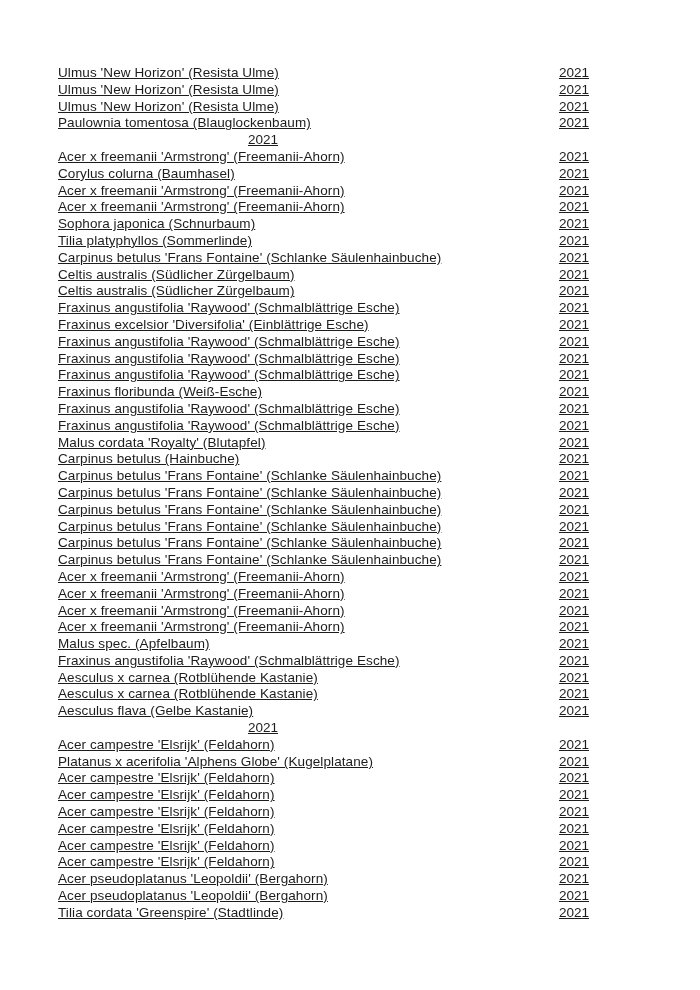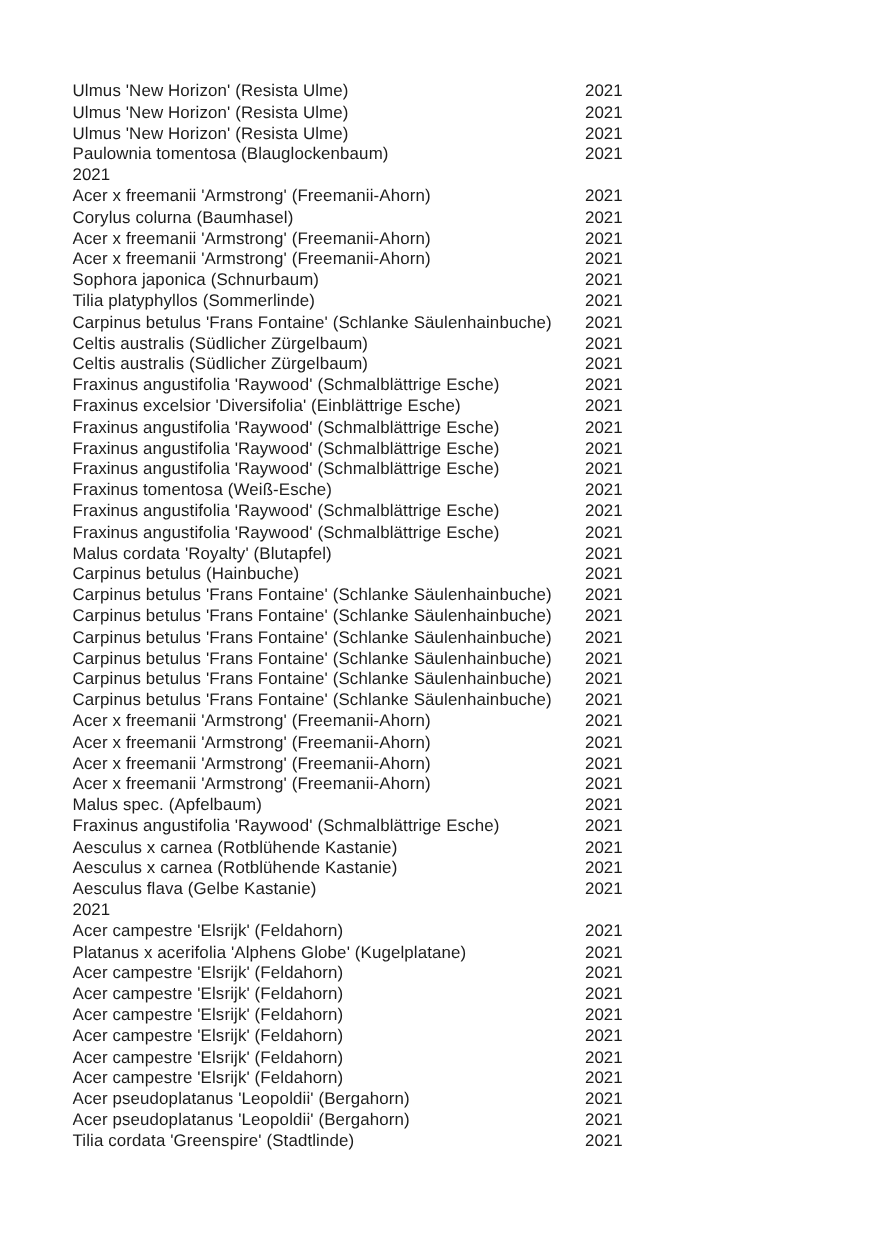--- a/index.html
+++ b/index.html
@@ -23,27 +23,28 @@
     right: 20px;
   }
   .row {
     display: grid;
     grid-template-columns: 410px 1fr;
     align-items: baseline;
     height: 16.8px;
     line-height: 16.8px;
     font-size: 13.5px;
     white-space: nowrap;
+    text-decoration: underline;
   }
   .name {
     overflow: hidden;
     letter-spacing: 0.1px;
   }
   .year {
-    text-align: left;
+    text-align: center;
   }
 </style>
 </head>
 <body>
 
 <div class="page">
   <div class="list" id="row-container">
   <div class="row">
     <span class="name">Ulmus 'New Horizon' (Resista Ulme)</span>
     <span class="year">2021</span>
@@ -132,21 +133,21 @@
     <span class="name">Fraxinus angustifolia 'Raywood' (Schmalblättrige Esche)</span>
     <span class="year">2021</span>
   </div>
 
   <div class="row">
     <span class="name">Fraxinus angustifolia 'Raywood' (Schmalblättrige Esche)</span>
     <span class="year">2021</span>
   </div>
 
   <div class="row">
-    <span class="name">Fraxinus tomentosa (Weiß-Esche)</span>
+    <span class="name">Fraxinus floribunda (Weiß-Esche)</span>
     <span class="year">2021</span>
   </div>
 
   <div class="row">
     <span class="name">Fraxinus angustifolia 'Raywood' (Schmalblättrige Esche)</span>
     <span class="year">2021</span>
   </div>
 
   <div class="row">
     <span class="name">Fraxinus angustifolia 'Raywood' (Schmalblättrige Esche)</span>

